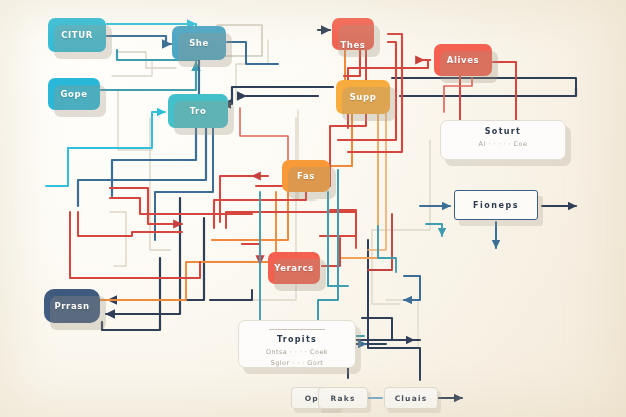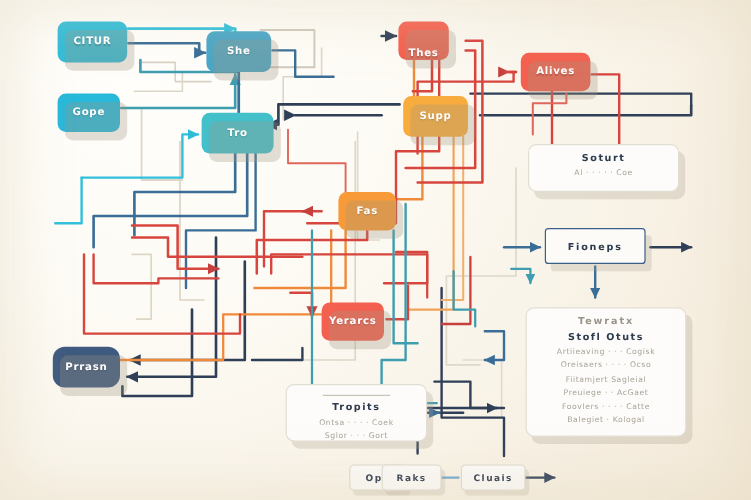--- a/index.html
+++ b/index.html
@@ -288,30 +288,20 @@
     <div class="card-line">Al  ·  ·  ·  ·  ·  Coe</div>
   </div>
 
   <div class="card" style="left:238px; top:320px; width:118px; height:48px;">
     <div class="card-rule"></div>
     <div class="card-title">Tropits</div>
     <div class="card-line">Ontsa  ·  ·  ·  ·  Coek</div>
     <div class="card-line">Sglor  ·  ·  ·  Gort</div>
   </div>
 
-  <div class="card" style="left:438px; top:256px; width:134px; height:108px;">
-    <div class="card-ghost-title">Tewratx</div>
-    <div class="card-title">Stofl Otuts</div>
-    <div class="card-line">Artiieaving  ·  ·  ·  Cogisk</div>
-    <div class="card-line">Oreisaers  ·  ·  ·  ·  Ocso</div>
-    <div class="card-line">Fiitamjert   Sagleial</div>
-    <div class="card-line">Preuiege  ·  ·  AcGaet</div>
-    <div class="card-line">Foovlers  ·  ·  ·  ·  Catte</div>
-    <div class="card-line">Balegiet  ·  Kologal</div>
-  </div>
 
   <div class="framed" style="left:454px; top:190px; width:84px; height:30px;">
     <span>Fioneps</span>
   </div>
 
   <div class="pill" style="left:254px; top:387px; width:48px; height:22px;margin-left:37px;">
     <span>Opp</span>
   </div>
   <div class="pill" style="left:318px; top:387px; width:50px; height:22px;">
     <span>Raks</span>

